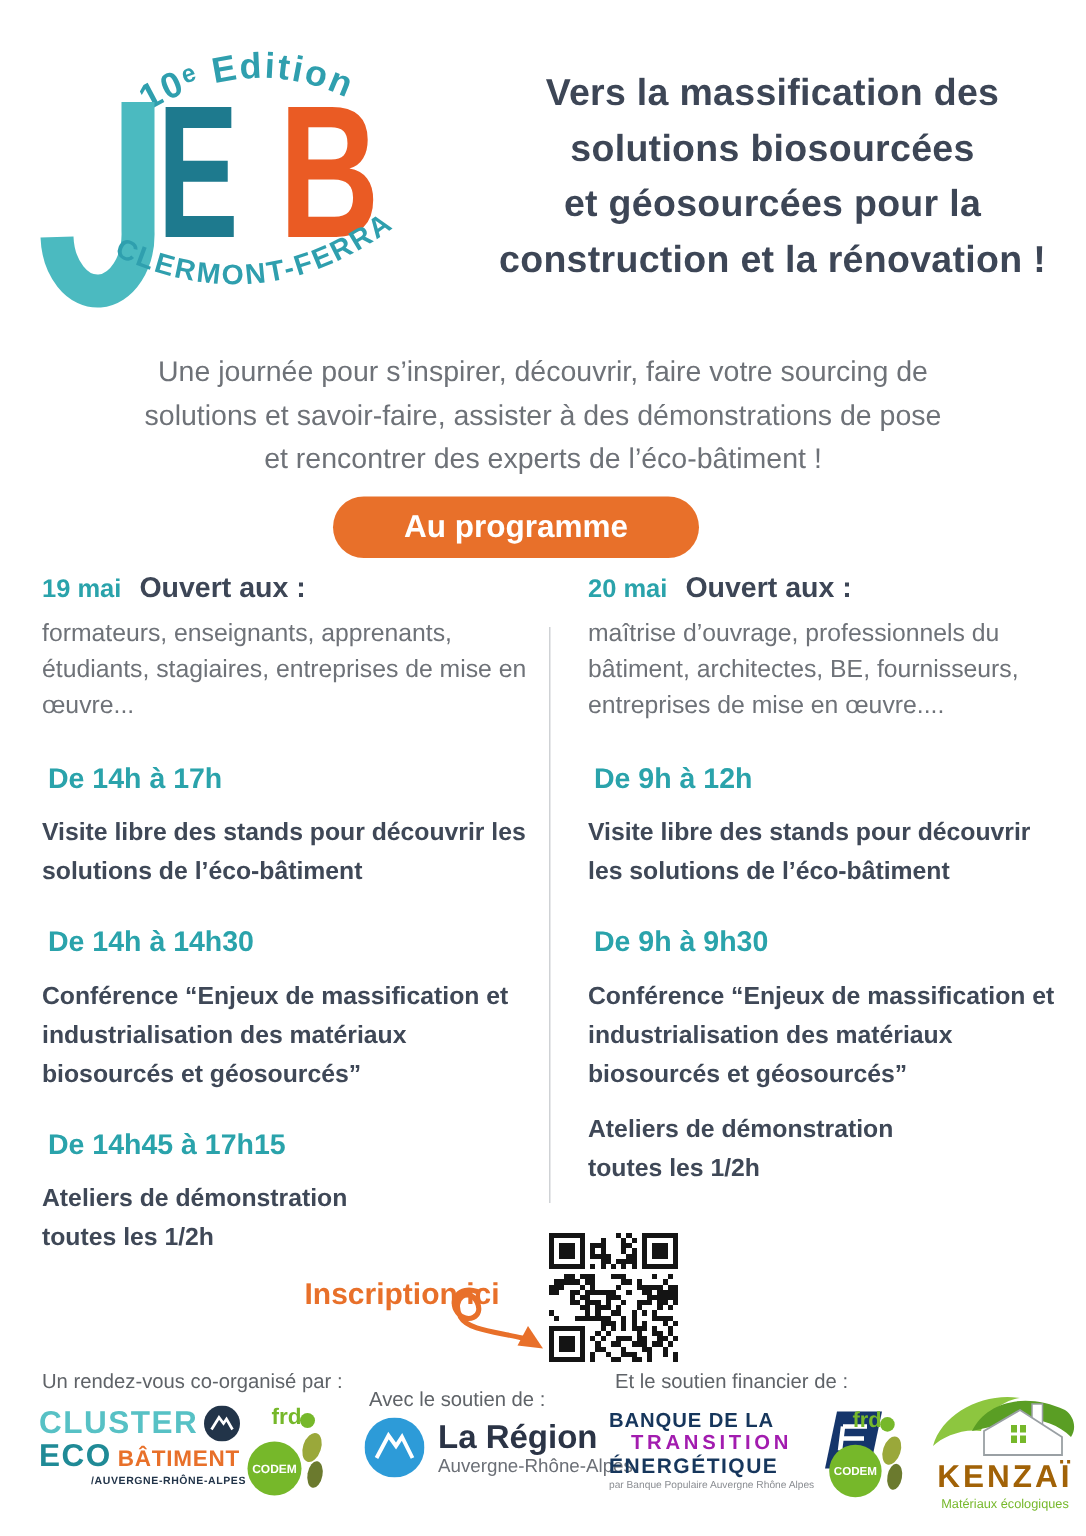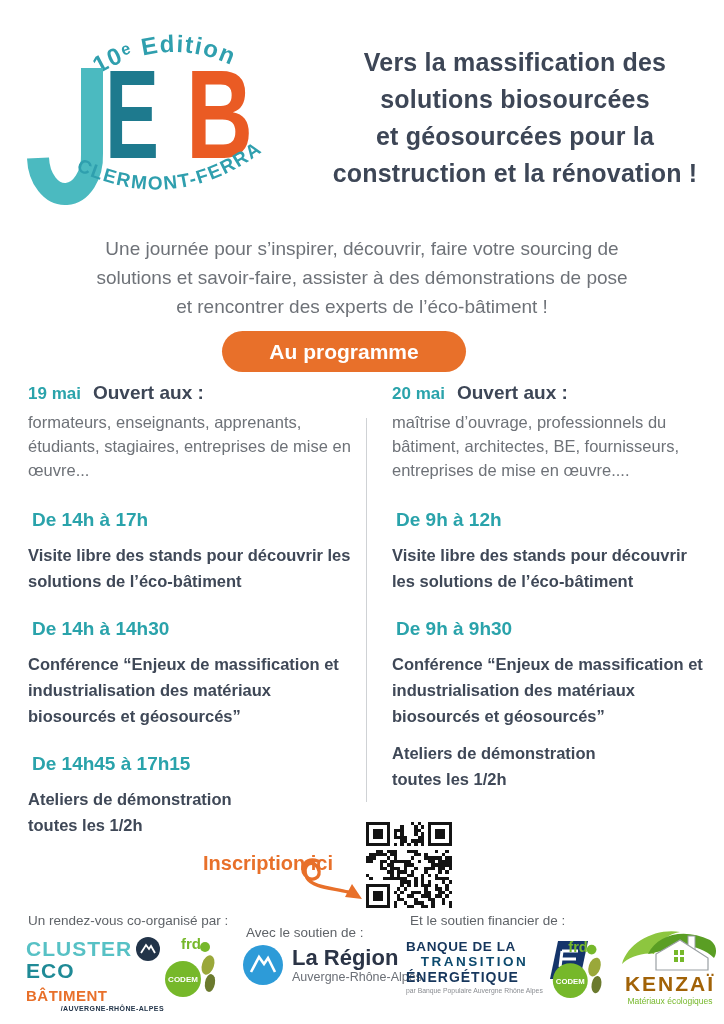--- a/index.html
+++ b/index.html
@@ -33,31 +33,31 @@
   
   .insc-label{left:203px;top:852px;color:#e8702a;font-size:20px;font-weight:800;}
   .insc-arrow{left:298px;top:855px;}
   .qr{left:366px;top:822px;width:86px;height:86px;background:#fff;}
 
   
   .flabel{color:#5f6368;font-size:13.5px;top:913px;}
   .lg-cluster{left:26px;top:937px;width:138px;}
   .cl-row1{display:flex;align-items:center;gap:4px;}
   .cl-cluster{color:#57c1c5;font-size:21px;font-weight:700;letter-spacing:1px;}
-  .cl-row2{display:flex;align-items:baseline;gap:4px;margin-top:-2px;flex-direction:column;}
+  .cl-row2{display:flex;align-items:baseline;gap:4px;margin-top:-2px;}
   .cl-eco{color:#1f8a96;font-size:21px;font-weight:800;letter-spacing:1px;}
   .cl-bat{color:#e8702a;font-size:15px;font-weight:800;letter-spacing:.5px;}
   .cl-sub{color:#223449;font-size:7px;font-weight:700;text-align:right;margin-top:1px;letter-spacing:.4px;}
   .lg-frd1{left:163px;top:933px;} .lg-frd2{left:550px;top:936px;}
   .lg-region{left:243px;top:945px;display:flex;align-items:center;gap:9px;}
   .rg-name{color:#2b3446;font-size:22px;font-weight:800;line-height:24px;}
   .rg-sub{color:#6b6f76;font-size:12.5px;}
   .lg-bte{left:406px;top:939px;display:flex;align-items:flex-start;gap:5px;}
   .bte-l1{color:#16365c;font-size:13.5px;font-weight:800;letter-spacing:.6px;}
-  .bte-l2{color:#0c4a6e;font-size:13.5px;font-weight:800;letter-spacing:2.5px;text-align:center;}
+  .bte-l2{color:#a21caf;font-size:13.5px;font-weight:800;letter-spacing:2.5px;text-align:center;}
   .bte-l3{color:#16365c;font-size:14px;font-weight:800;letter-spacing:1px;}
   .bte-sub{color:#8a8d92;font-size:6.8px;margin-top:2px;text-align:center;}
   .lg-kenzai{left:618px;top:924px;width:104px;text-align:center;}
   .kz-name{color:#a16207;font-size:21px;font-weight:700;letter-spacing:2px;margin-top:-8px;}
   .kz-sub{color:#76b82a;font-size:8.5px;}
 </style>
 </head>
 <body>
 
 <div class="page">

